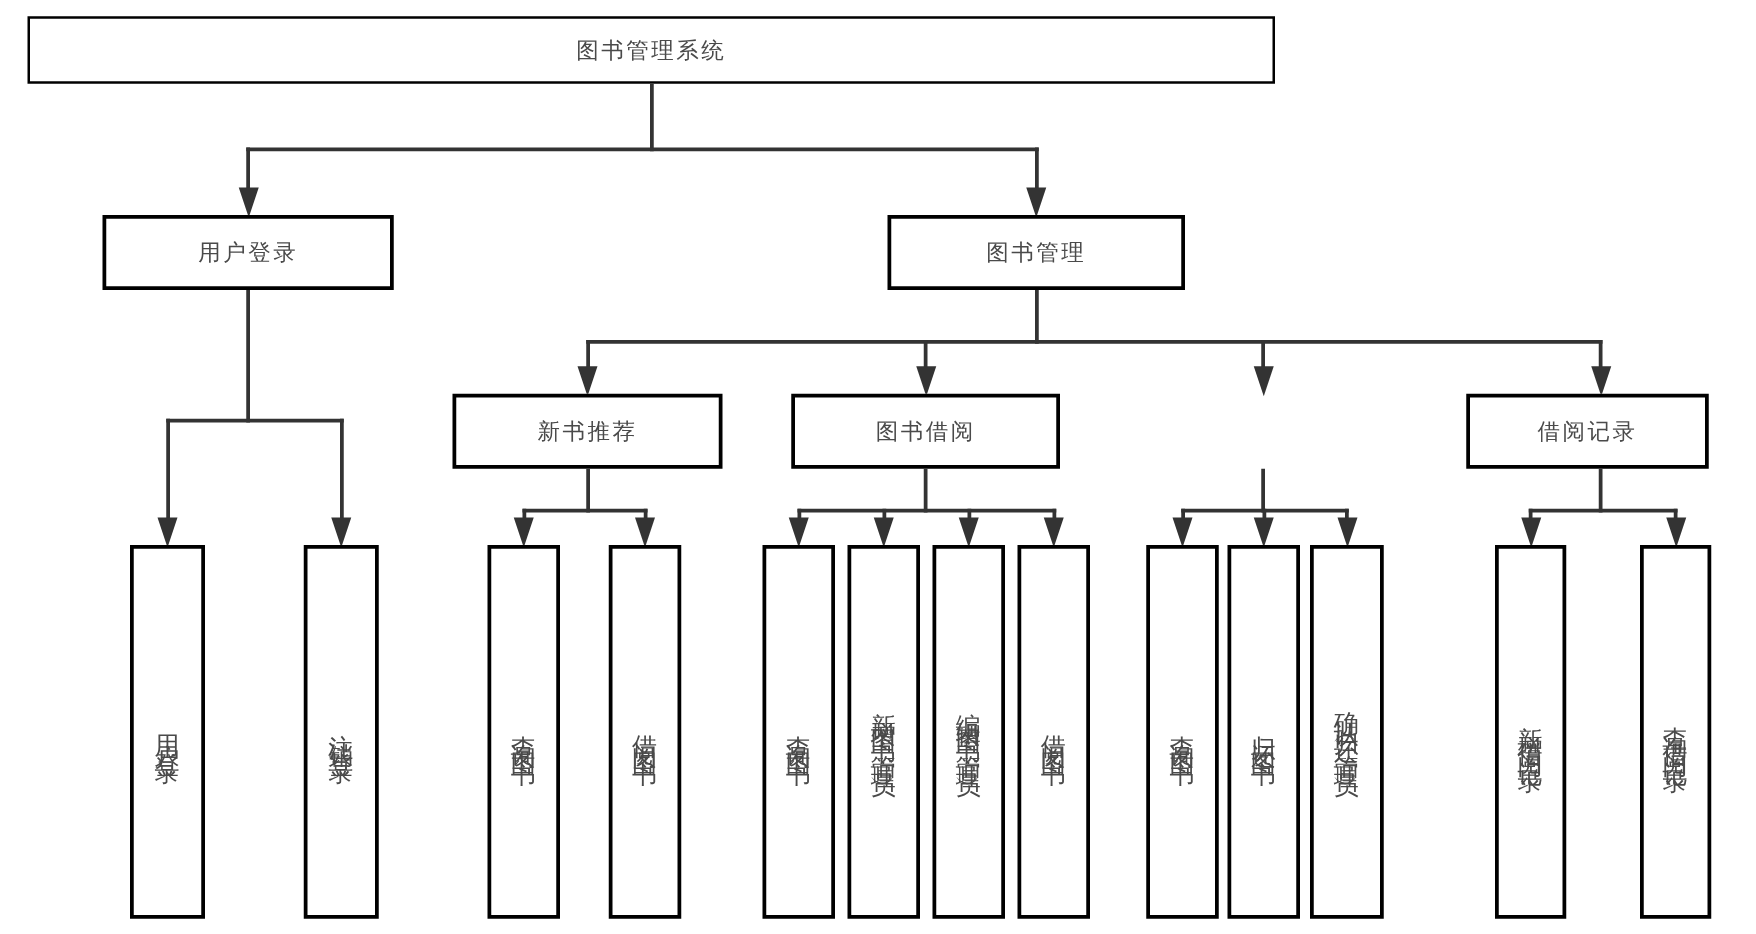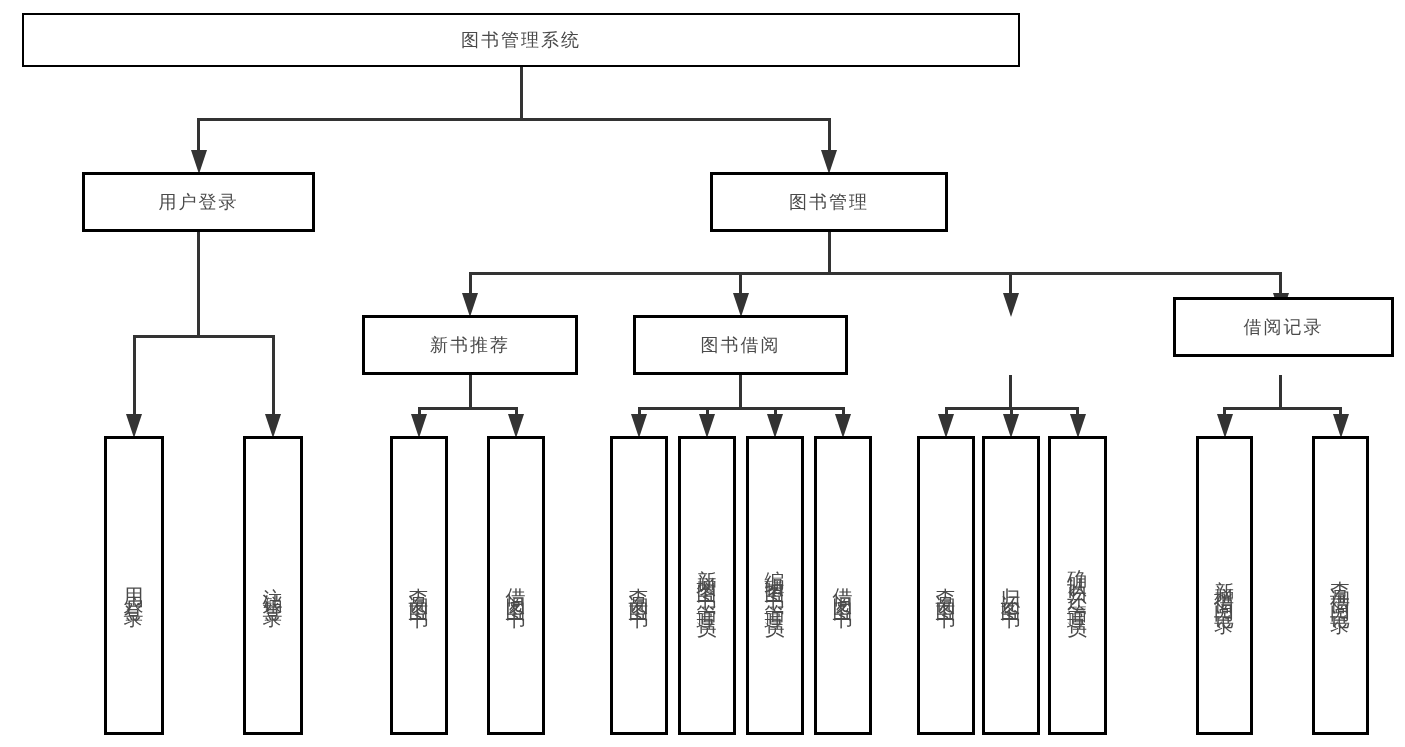--- a/index.html
+++ b/index.html
@@ -78,21 +78,21 @@
     </div>
     <div class="node" style="left: 710px; top: 172px; width: 238px; height: 60px;">
       <span class="node-label">图书管理</span>
     </div>
     <div class="node" style="left: 633px; top: 315px; width: 215px; height: 60px;">
       <span class="node-label">图书借阅</span>
     </div>
     <div class="node" style="left: 362px; top: 315px; width: 216px; height: 60px;">
       <span class="node-label">新书推荐</span>
     </div>
-    <div class="node" style="left: 1173px; top: 297px; width: 221px; height: 60px;">
+    <div class="node" style="left: 1173px; top: 315px; width: 194px; height: 60px;">
       <span class="node-label">借阅记录</span>
     </div>
     <div class="node vert" style="left: 104px; top: 436px; width: 60px; height: 299px;">
       <span class="node-label">用户登录</span>
     </div>
     <div class="node vert" style="left: 243px; top: 436px; width: 60px; height: 299px;">
       <span class="node-label">注销登录</span>
     </div>
     <div class="node vert" style="left: 390px; top: 436px; width: 58px; height: 299px;">
       <span class="node-label">查询图书</span>

